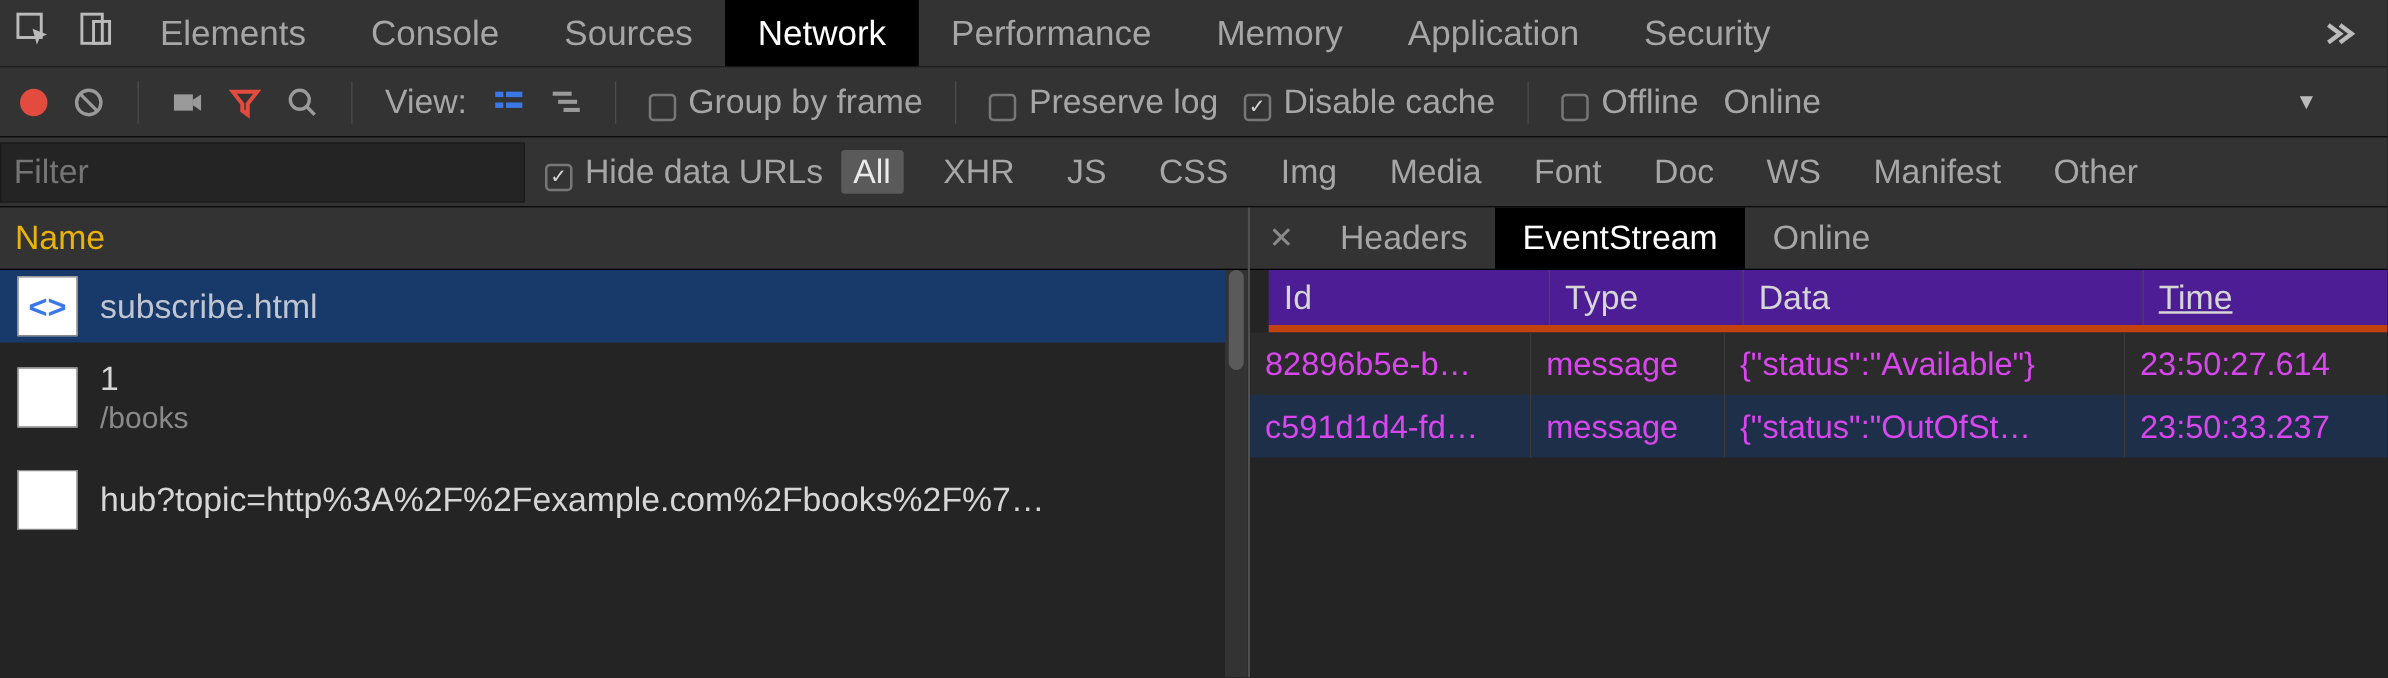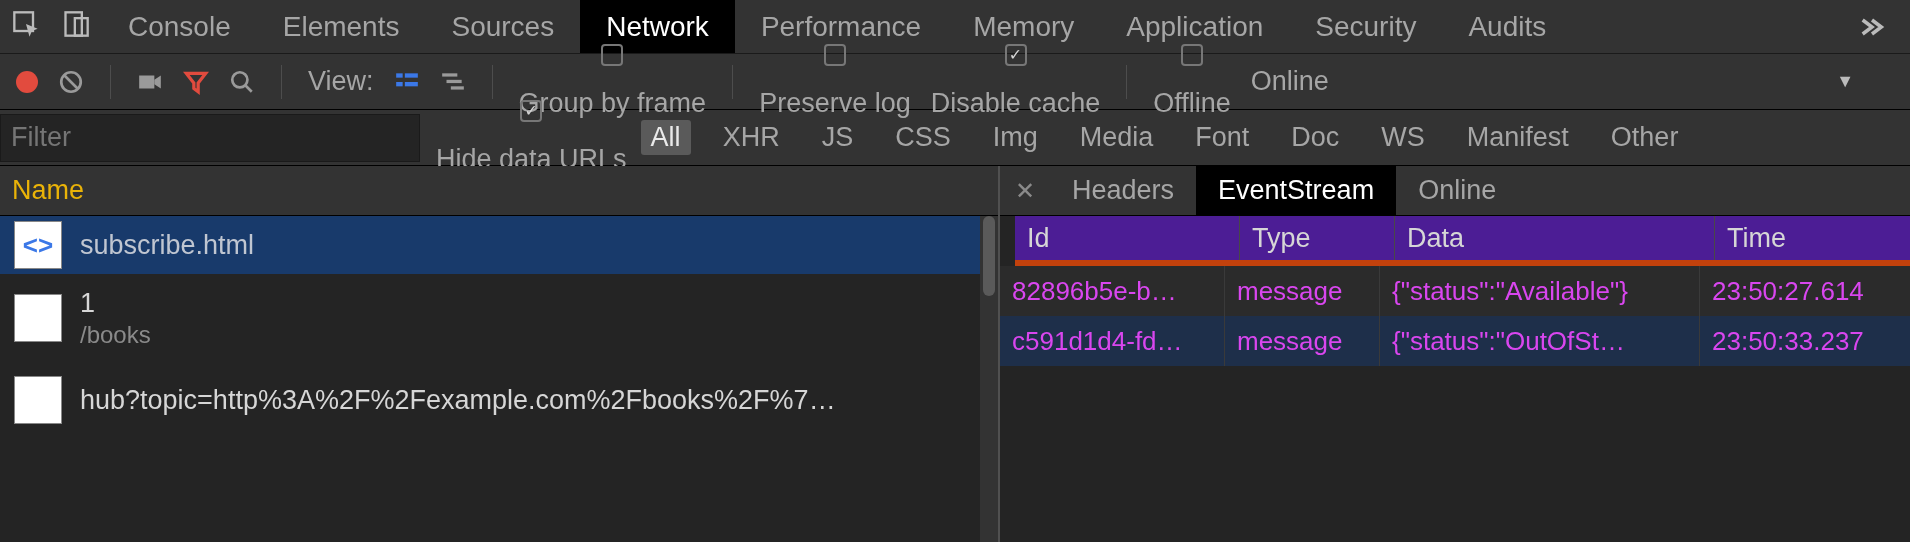--- a/index.html
+++ b/index.html
@@ -47,21 +47,21 @@
     background: #333333;
     border-bottom: 1px solid #000;
   }
   .divider {
     width: 1px;
     height: 34px;
     background: #4d4d4d;
     margin: 0 6px;
   }
   .view-label { color: #a6a6a6; font-size: 27px; }
-  .chk-group { display:flex; align-items:center; gap:22px; color:#a6a6a6; font-size:27px; cursor:pointer;flex-direction:column; }
+  .chk-group { display:flex; align-items:flex-end; gap:10px; color:#a6a6a6; font-size:27px; cursor:pointer; }
   .checkbox {
     width: 22px; height: 22px;
     border: 2px solid #777;
     border-radius: 4px;
     display:flex; align-items:center; justify-content:center;
     font-size:16px; color:#d6d6d6;
     line-height:1;
   }
   .checkbox.checked::after { content: "✓"; }
   .online { display:flex; align-items:center; gap:8px; color:#a6a6a6; font-size:27px; }
@@ -125,21 +125,21 @@
   .close-x { display:flex; align-items:center; justify-content:center; width:50px; color:#8a8a8a; cursor:pointer; font-size:24px; }
   .rtab { display:flex; align-items:center; padding:0 22px; color:#a6a6a6; font-size:27px; cursor:pointer; }
   .rtab.active { background:#000; color:#fff; }
 
   .grid-head, .grid-row {
     display:grid;
     grid-template-columns: 225px 155px 320px 1fr;
   }
   .grid-head { background:#4c1d95; height:50px; border-bottom:6px solid #c2410c;margin-left:15px; }
   .gh { display:flex; align-items:center; padding:0 12px; font-size:27px; color:#d6d6d6; border-right:1px solid #484848; }
-  .gh:last-child { border-right:none; }
+  .gh:last-child { border-right:none;text-decoration:underline; }
   .grid-row { height:50px; }
   .gc { display:flex; align-items:center; padding:0 12px; font-size:26px; color:#d946ef; border-right:1px solid #3a3a3a; overflow:hidden; white-space:nowrap; text-overflow:ellipsis; }
   .gc:last-child { border-right:none; }
   .grid-row.sel { background:#1e2f4a; }
   .grid-row.alt { background:#2b2b2b; }
 
   
   .ic { width:26px; height:26px; display:block; }
   .ic-lg { width:28px; height:28px; }
   .red-dot { width:22px; height:22px; border-radius:50%; background:#e24b3e; display:block; }
@@ -156,29 +156,28 @@
         <path d="M12 12 L22 16 L17 18 L15 23 Z" fill="#bbb" stroke="none"></path>
       </svg>
     </span>
     <span>
       <svg class="ic-lg" viewBox="0 0 24 24" fill="none" stroke="#bbb" stroke-width="2">
         <rect x="3" y="2" width="14" height="20"></rect>
           <rect x="11" y="7" width="11" height="15"></rect>
       </svg>
     </span>
   </div>
+  <div class="tab">Elements</div>
   <div class="tab">Console</div>
-  <div class="tab">Elements</div>
   <div class="tab">Sources</div>
   <div class="tab active">Network</div>
   <div class="tab">Performance</div>
   <div class="tab">Memory</div>
   <div class="tab">Application</div>
   <div class="tab">Security</div>
-  <div class="tab">Audits</div>
   <div class="more-chevrons">
     <svg class="ic-lg" viewBox="0 0 24 24" fill="none" stroke="#bbb" stroke-width="3">
       <path d="M4 6 L12 12 L4 18"></path>
         <path d="M12 6 L20 12 L12 18"></path>
     </svg>
   </div>
 </div>
 
 <div class="toolbar">
   <span class="red-dot"></span>

